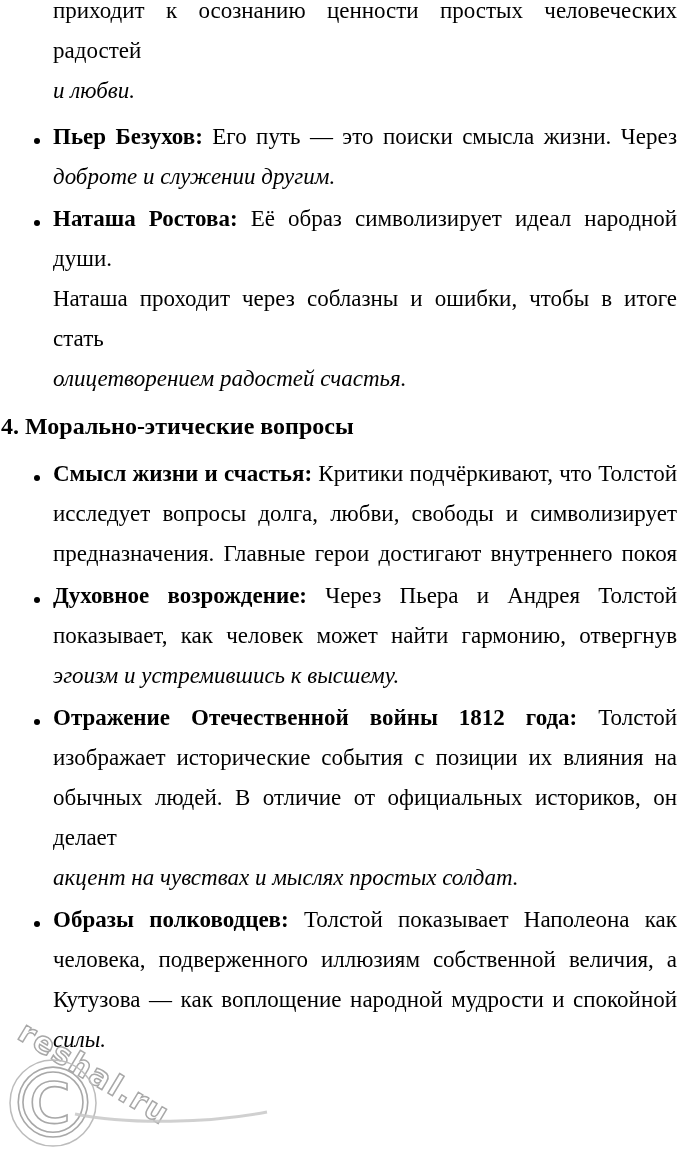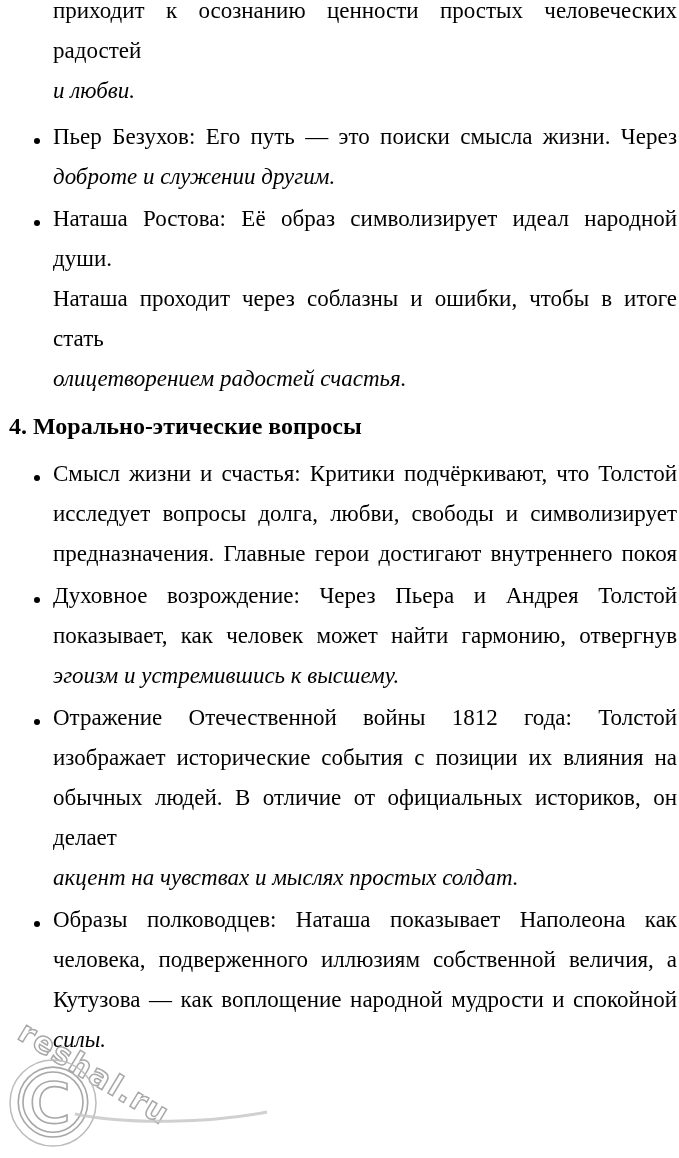--- a/index.html
+++ b/index.html
@@ -36,24 +36,24 @@
     line-height: 40px;
     text-align: justify;
     text-align-last: justify;
   }
   .line.last { text-align-last: left; font-style: italic; }
   .heading {
     font-size: 24px;
     font-weight: bold;
     line-height: 40px;
     margin: 7px 2px 8px 0;
-    padding-left: 9px;
+    padding-left: 1px;
     text-align: left;
   }
-  b { font-weight: normal; }
+  b { font-weight: bold; }
   .watermark {
     position: absolute;
     left: 0; top: 985px;
     z-index: 0;
   }
 </style>
 </head>
 <body>
 
 <div id="page">
@@ -100,20 +100,20 @@
       </div>
       <div class="block bullet">
         <span class="dot"></span>
         <div class="line"><b>Отражение Отечественной войны 1812 года:</b> <span>Толстой</span></div>
         <div class="line">изображает исторические события с позиции их влияния на</div>
         <div class="line">обычных людей. В отличие от официальных историков, он делает</div>
         <div class="line last">акцент на чувствах и мыслях простых солдат.</div>
       </div>
       <div class="block bullet">
         <span class="dot"></span>
-        <div class="line"><b>Образы полководцев:</b> <span>Наташа показывает Наполеона как</span></div>
+        <div class="line"><b>Образы полководцев:</b> <span>Толстой показывает Наполеона как</span></div>
         <div class="line">человека, подверженного иллюзиям собственной величия, а</div>
         <div class="line">Кутузова — как воплощение народной мудрости и спокойной</div>
         <div class="line last">силы.</div>
       </div>
     </div>
 
 </div>
 
 </body></html>

